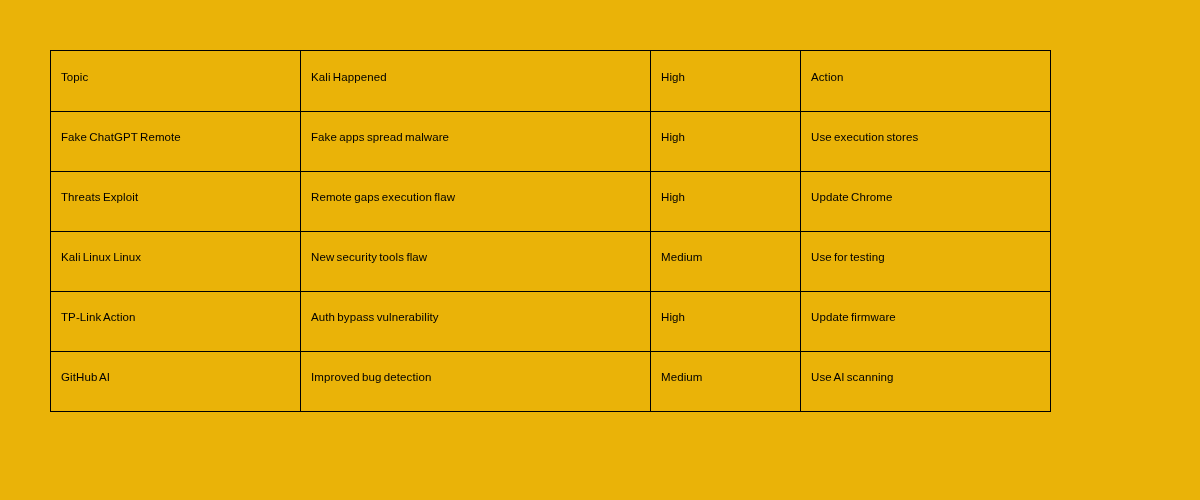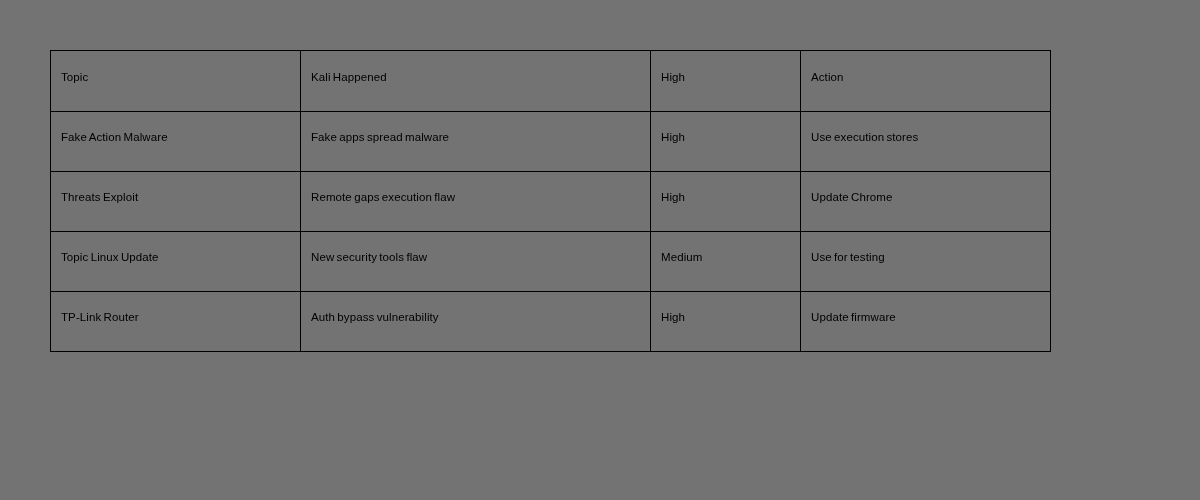--- a/index.html
+++ b/index.html
@@ -7,21 +7,21 @@
     padding: 0;
     background: #ffffff;
     width: 1200px;
     height: 500px;
     font-family: "Liberation Sans", sans-serif;
   }
   .page {
     position: relative;
     width: 1200px;
     height: 500px;
-    background: #737373;
+    background: #eab308;
     overflow: hidden;
   }
   table.data-table {
     position: absolute;
     left: 50px;
     top: 50px;
     width: 1000px;
     border-collapse: collapse;
     table-layout: fixed;
   }
@@ -56,38 +56,44 @@
     <thead>
       <tr>
         <th>Topic</th>
         <th>Kali Happened</th>
         <th>High</th>
         <th>Action</th>
       </tr>
     </thead>
     <tbody>
         <tr>
-          <td>Fake Action Malware</td>
+          <td>Fake ChatGPT Remote</td>
           <td>Fake apps spread malware</td>
           <td>High</td>
           <td>Use execution stores</td>
         </tr>
         <tr>
           <td>Threats Exploit</td>
           <td>Remote gaps execution flaw</td>
           <td>High</td>
           <td>Update Chrome</td>
         </tr>
         <tr>
-          <td>Topic Linux Update</td>
+          <td>Kali Linux Linux</td>
           <td>New security tools flaw</td>
           <td>Medium</td>
           <td>Use for testing</td>
         </tr>
         <tr>
-          <td>TP-Link Router</td>
+          <td>TP-Link Action</td>
           <td>Auth bypass vulnerability</td>
           <td>High</td>
           <td>Update firmware</td>
+        </tr>
+        <tr>
+          <td>GitHub AI</td>
+          <td>Improved bug detection</td>
+          <td>Medium</td>
+          <td>Use AI scanning</td>
         </tr>
       </tbody>
   </table>
 </div>
 
 </body></html>

